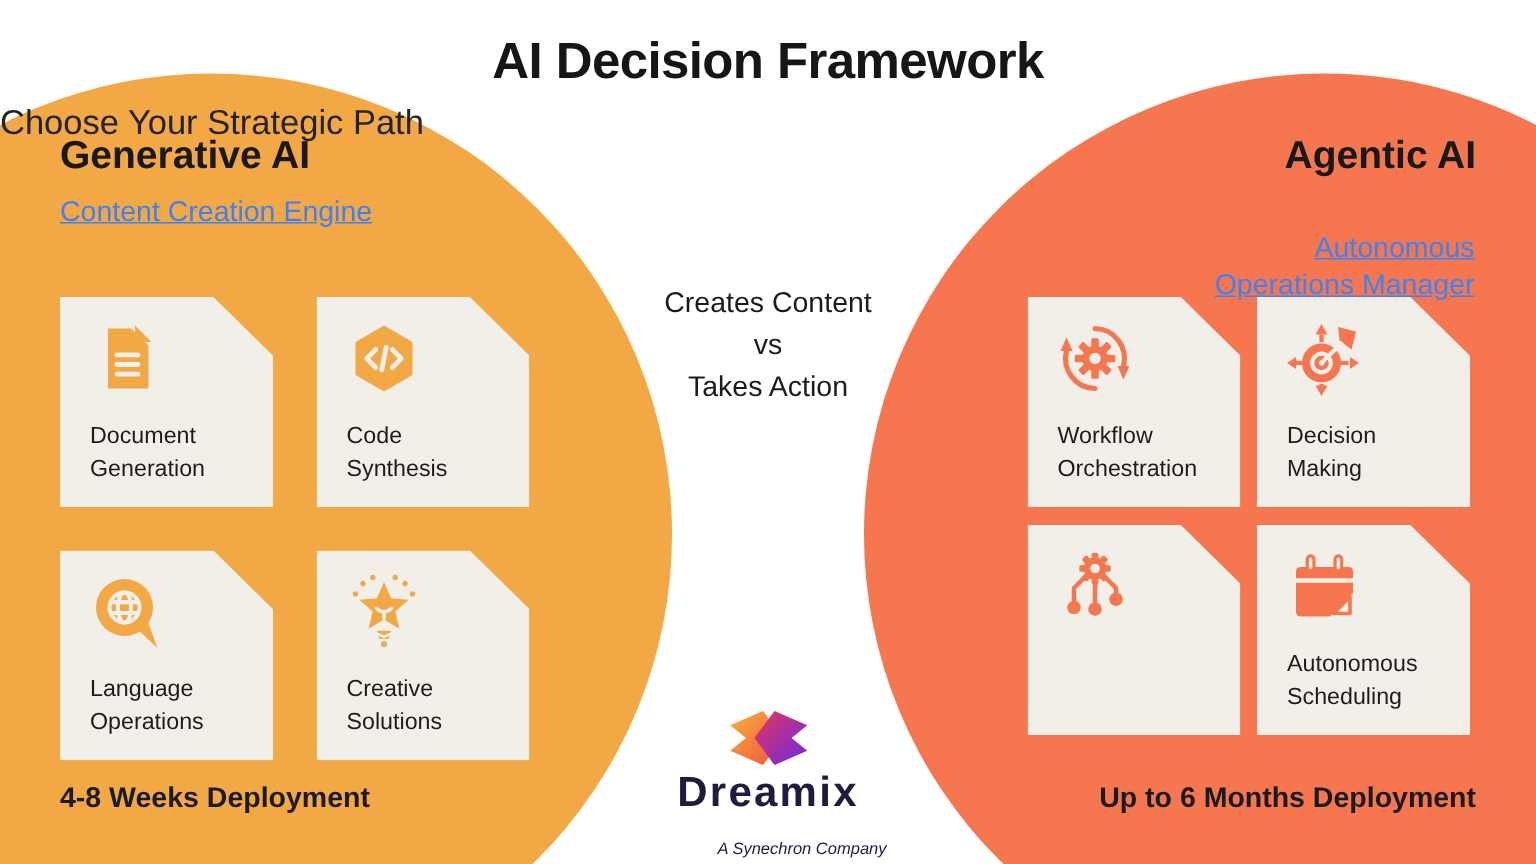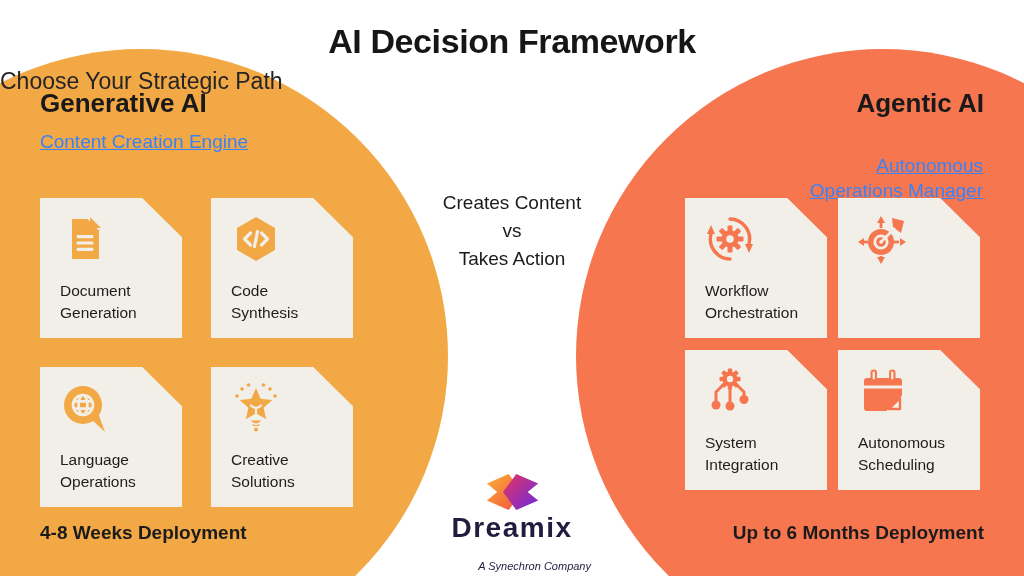--- a/index.html
+++ b/index.html
@@ -171,20 +171,21 @@
           <rect x="6" y="27.6" width="5" height="2.8"></rect>
         <polygon points="42,25 42,33 48,29" transform="translate(1,0)"></polygon>
           <rect x="37" y="27.6" width="5" height="2.8"></rect>
       </g>
       <g stroke="var(--card-bg,#F2EFE9)" fill="none" stroke-linecap="round">
         <circle cx="24" cy="29" r="6.2" stroke-width="2.8"></circle>
         <line x1="24" y1="29" x2="37" y2="16" stroke-width="2.8"></line>
       </g>
       <circle cx="24" cy="29" r="1.8" fill="var(--card-bg,#F2EFE9)"></circle>
     </svg>
+    <div class="label">Decision Making</div>
   </div>
 
   <div class="card">
     <svg class="icon" viewBox="0 0 52 52">
       <g stroke="currentColor" stroke-width="3" fill="none" stroke-linecap="round" stroke-linejoin="round">
         <path d="M19.5 19.5 L12 27 L12 35"></path>
         <path d="M26 22 L26 36"></path>
         <path d="M32.5 19.5 L40 27 L40 29.5"></path>
       </g>
       <g fill="currentColor">
@@ -196,21 +197,20 @@
         <rect x="23.8" y="3.5" width="4.4" height="5.5" rx="1" transform="rotate(180 26 14)"></rect>
         <rect x="23.8" y="3.5" width="4.4" height="5.5" rx="1" transform="rotate(225 26 14)"></rect>
         <rect x="23.8" y="3.5" width="4.4" height="5.5" rx="1" transform="rotate(270 26 14)"></rect>
         <rect x="23.8" y="3.5" width="4.4" height="5.5" rx="1" transform="rotate(315 26 14)"></rect>
         <circle cx="12" cy="40" r="4.5"></circle>
         <circle cx="26" cy="41" r="4.5"></circle>
         <circle cx="40" cy="34.5" r="4.5"></circle>
       </g>
       <circle cx="26" cy="14" r="3.2" fill="var(--card-bg,#F2EFE9)"></circle>
     </svg>
-    <div class="label">System Integration</div>
   </div>
 
   <div class="card">
     <svg class="icon" viewBox="0 0 52 52">
       <g fill="currentColor">
         <rect x="7" y="13" width="38" height="33" rx="3"></rect>
         <rect x="13.5" y="4.5" width="6.5" height="12" rx="3.2"></rect>
         <rect x="32" y="4.5" width="6.5" height="12" rx="3.2"></rect>
       </g>
       <rect x="15.6" y="6.6" width="2.3" height="7.8" rx="1.1" fill="var(--card-bg,#F2EFE9)"></rect>

